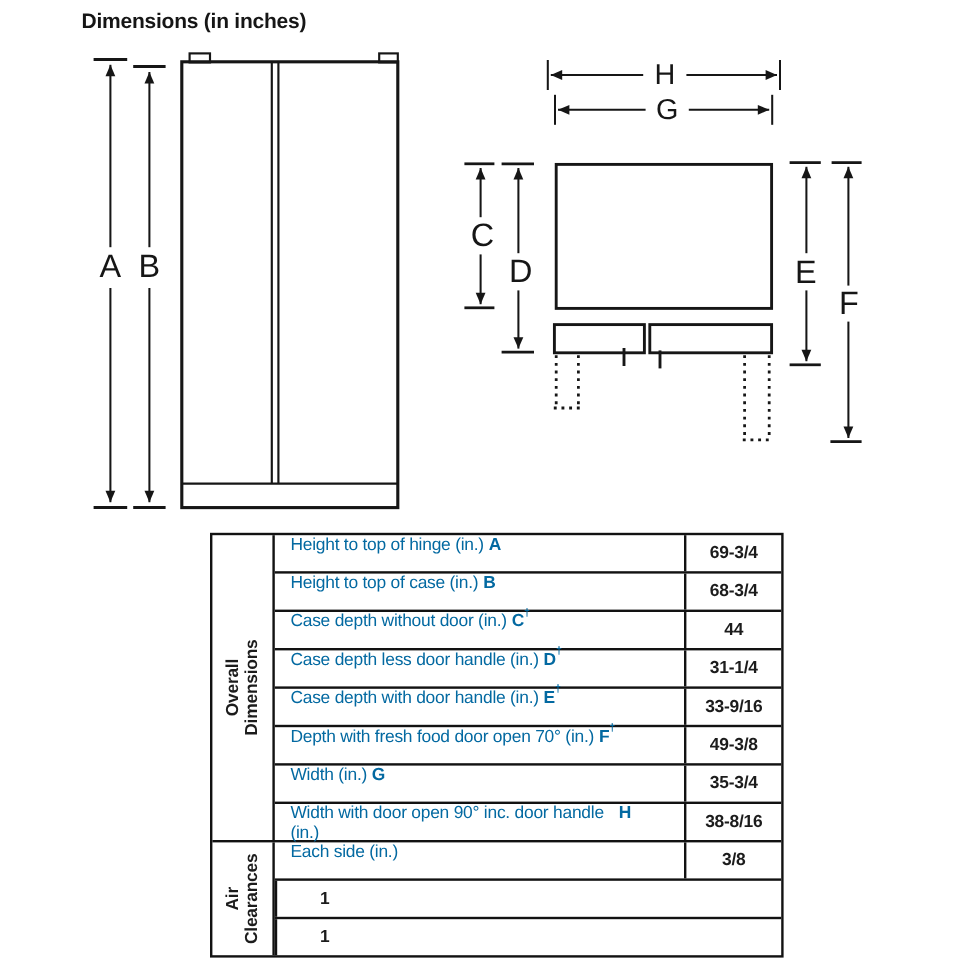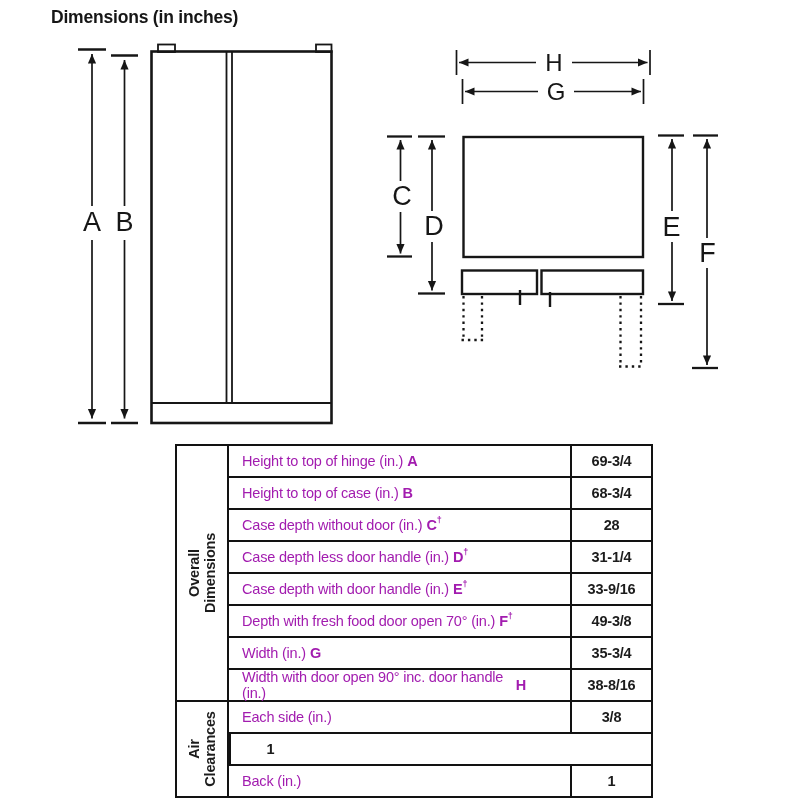--- a/index.html
+++ b/index.html
@@ -1,38 +1,38 @@
 <!DOCTYPE html>
 <html><head>
 <meta charset="utf-8">
 <style>
   html,body{margin:0;padding:0;background:#fff;}
   .page{position:relative;width:800px;height:800px;background:#fff;overflow:hidden;
         font-family:"Liberation Sans",sans-serif;color:#1c1c1c;}
-  .title{position:absolute;left:51px;top:7px;font-size:17.5px;font-weight:bold;
+  .title{position:absolute;left:68px;top:7px;font-size:17.5px;font-weight:bold;
          letter-spacing:-0.2px;color:#161616;}
   svg{position:absolute;left:0;top:0;}
   svg text{font-family:"Liberation Sans",sans-serif;fill:#161616;}
   .dimletter{font-size:27px;}
   .dimletter-sm{font-size:24px;}
 
   
   .dim-table{position:absolute;left:175px;top:444px;width:478px;
              border:2.5px solid #121212;background:#fff;box-sizing:border-box;}
   .sect{display:flex;}
   .sect + .sect{border-top:2.5px solid #121212;}
   .vcell{width:50px;flex:none;border-right:2px solid #121212;position:relative;}
   .vlabel{position:absolute;left:50%;top:50%;transform:translate(-50%,-50%) rotate(-90deg);
           white-space:nowrap;text-align:center;font-weight:bold;font-size:14.5px;
           line-height:16px;letter-spacing:-0.2px;color:#1c1c1c;}
   .rows{flex:1;display:flex;flex-direction:column;min-width:0;}
   .row{display:flex;height:30px;}
   .row + .row{border-top:2px solid #121212;gap:44px;}
-  .desc{flex:1;display:flex;align-items:center;padding-left:13px;font-size:14.5px;
-        letter-spacing:-0.2px;color:#a21caf;min-width:0;}
+  .desc{flex:1;display:flex;align-items:flex-start;padding-left:13px;font-size:14.5px;
+        letter-spacing:-0.2px;color:#0369a1;min-width:0;}
   .letter{font-weight:bold;margin-left:4px;}
   .dagger{font-weight:bold;font-size:9px;position:relative;top:-5px;}
   .val{width:79px;flex:none;border-left:2px solid #121212;display:flex;align-items:center;
        justify-content:center;font-weight:bold;font-size:14.5px;letter-spacing:-0.2px;}
 </style>
 </head>
 <body>
 
 <div class="page">
 
@@ -161,21 +161,21 @@
               <span class="letter">B</span>
             </div>
           <div class="val">68-3/4</div>
         </div>
         <div class="row">
           <div class="desc">
               <span>Case depth without door (in.)</span>
               <span class="letter">C</span>
               <span class="dagger">†</span>
             </div>
-          <div class="val">28</div>
+          <div class="val">44</div>
         </div>
         <div class="row">
           <div class="desc">
               <span>Case depth less door handle (in.)</span>
               <span class="letter">D</span>
               <span class="dagger">†</span>
             </div>
           <div class="val">31-1/4</div>
         </div>
         <div class="row">
@@ -222,22 +222,19 @@
         <div class="row">
           <div class="desc">
               <span>Each side (in.)</span>
             </div>
           <div class="val">3/8</div>
         </div>
         <div class="row">
           <div class="val">1</div>
         </div>
         <div class="row">
-          <div class="desc">
-              <span>Back (in.)</span>
-            </div>
           <div class="val">1</div>
         </div>
       </div>
     </div>
 
   </div>
 </div>
 
 </body></html>

